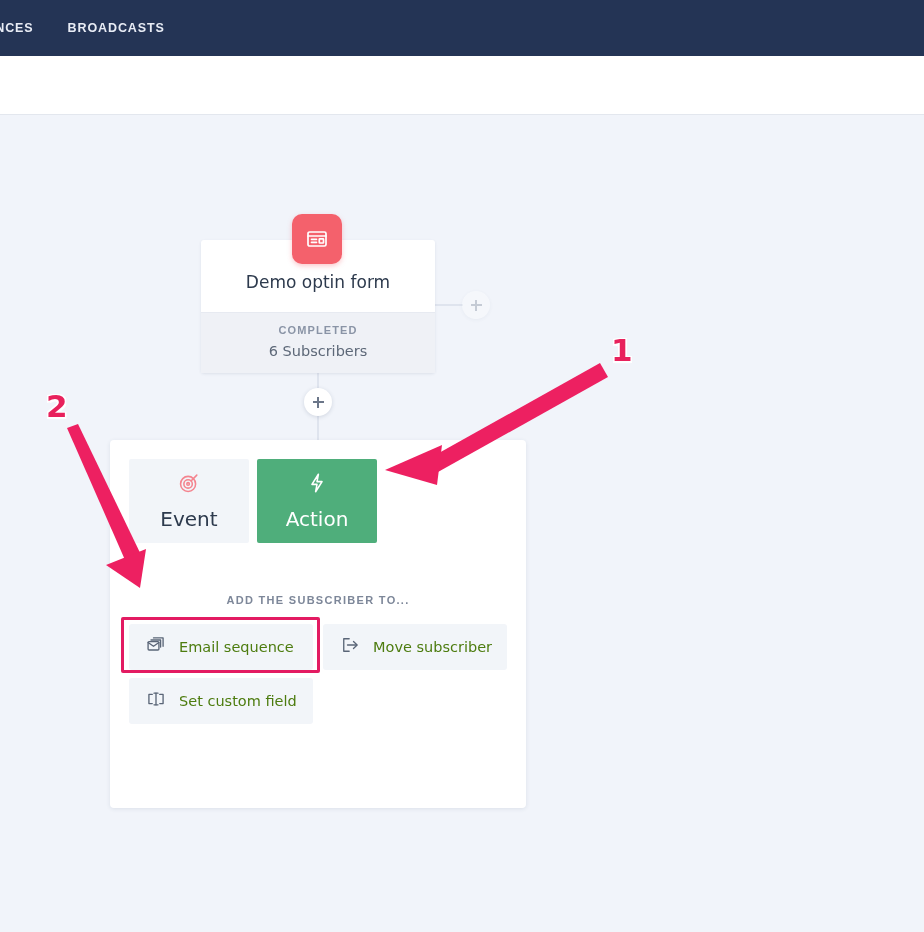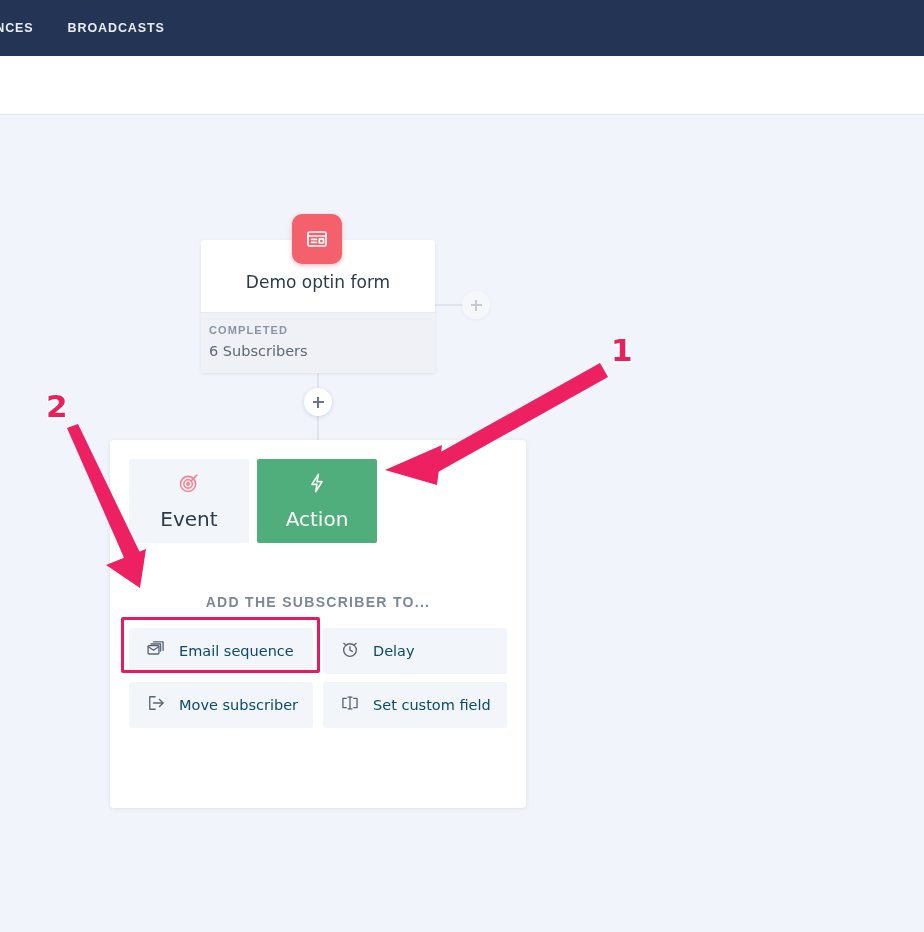--- a/index.html
+++ b/index.html
@@ -92,21 +92,21 @@
   }
   .node-title {
     text-align: center;
     font-size: 17px;
     color: #2d3a4d;
     padding: 32px 10px 20px;
     font-family: "DejaVu Sans", sans-serif;
   }
   .node-foot {
     background: #eff1f6;
-    text-align: left;
+    text-align: center;
     padding: 11px 8px 14px;
     border-top: 1px solid #e7eaf1;
   }
   .node-status {
     font-size: 11px;
     font-weight: bold;
     letter-spacing: 1.1px;
     color: #8a94a6;
     text-transform: uppercase;
   }
@@ -175,21 +175,21 @@
   }
   .tab-label {
     font-size: 20px;
     color: #2d3a4d;
     font-family: "DejaVu Sans", sans-serif;
   }
   .tab.active .tab-label { color: #ffffff; }
 
   .section-title {
     text-align: center;
-    font-size: 14px;
+    font-size: 11px;
     font-weight: bold;
     letter-spacing: 1.3px;
     color: #7d8799;
     text-transform: uppercase;
     margin-top: 51px;
   }
 
   .options {
     margin: 18px 19px 0;
     display: flex;
@@ -202,21 +202,21 @@
     background: #f2f5f9;
     border-radius: 3px;
     display: flex;
     align-items: center;
     padding-left: 17px;
     box-sizing: border-box;
     gap: 13px;
   }
   .option-label {
     font-size: 14.5px;
-    color: #0c4a6e;
+    color: #4d7c0f;
     font-family: "DejaVu Sans", sans-serif;
     white-space: nowrap;
   }
   .highlight-box {
     position: absolute;
     left: 121px; top: 617px;
     width: 199px; height: 56px;
     border: 3px solid #e31b62;
     border-radius: 2px;
     box-sizing: border-box;
@@ -329,31 +329,20 @@
           <rect x="2.5" y="8" width="13" height="10" rx="1.2"></rect>
           <polyline points="2.5,9 9,13.5 15.5,9"></polyline>
           <path d="M6 6 h11.5 v8.5"></path>
           <path d="M9 3.5 h11.5 v10"></path>
         </svg>
       </span>
       <span class="option-label">Email sequence</span>
     </div>
 
 
-    <div class="option">
-      <span>
-        <svg width="20" height="20" viewBox="0 0 24 24" fill="none" stroke="#5a6577" stroke-width="1.6" stroke-linecap="round" stroke-linejoin="round">
-          <circle cx="12" cy="13.3" r="7.6"></circle>
-          <polyline points="12,9.3 12,13.3 14.8,14.8"></polyline>
-          <line x1="4.6" y1="5.2" x2="7.4" y2="7.6"></line>
-          <line x1="19.4" y1="5.2" x2="16.6" y2="7.6"></line>
-        </svg>
-      </span>
-      <span class="option-label">Delay</span>
-    </div>
 
     <div class="option">
       <span>
         <svg width="20" height="20" viewBox="0 0 24 24" fill="none" stroke="#5a6577" stroke-width="1.6" stroke-linecap="round" stroke-linejoin="round">
           <path d="M11 4.5 H4.5 v15 H11"></path>
           <line x1="9" y1="12" x2="20" y2="12"></line>
           <polyline points="16.2,7.8 20.5,12 16.2,16.2"></polyline>
         </svg>
       </span>
       <span class="option-label">Move subscriber</span>

